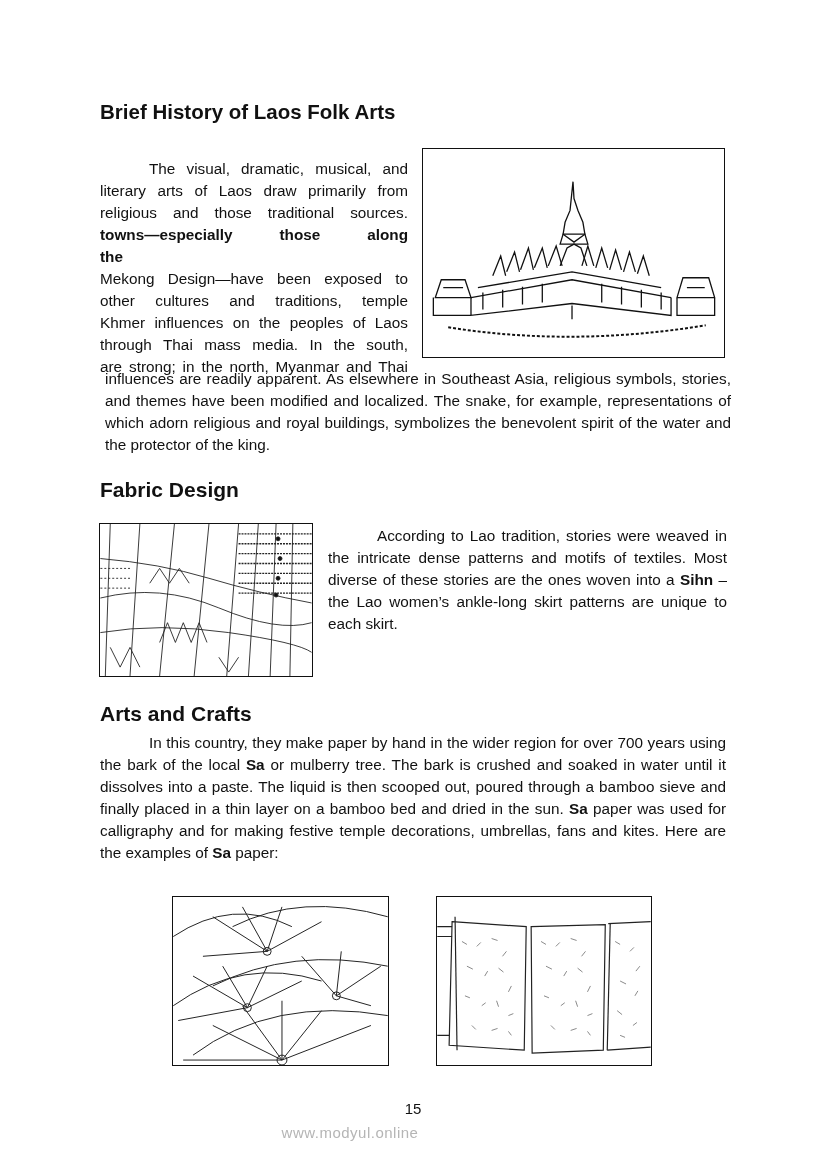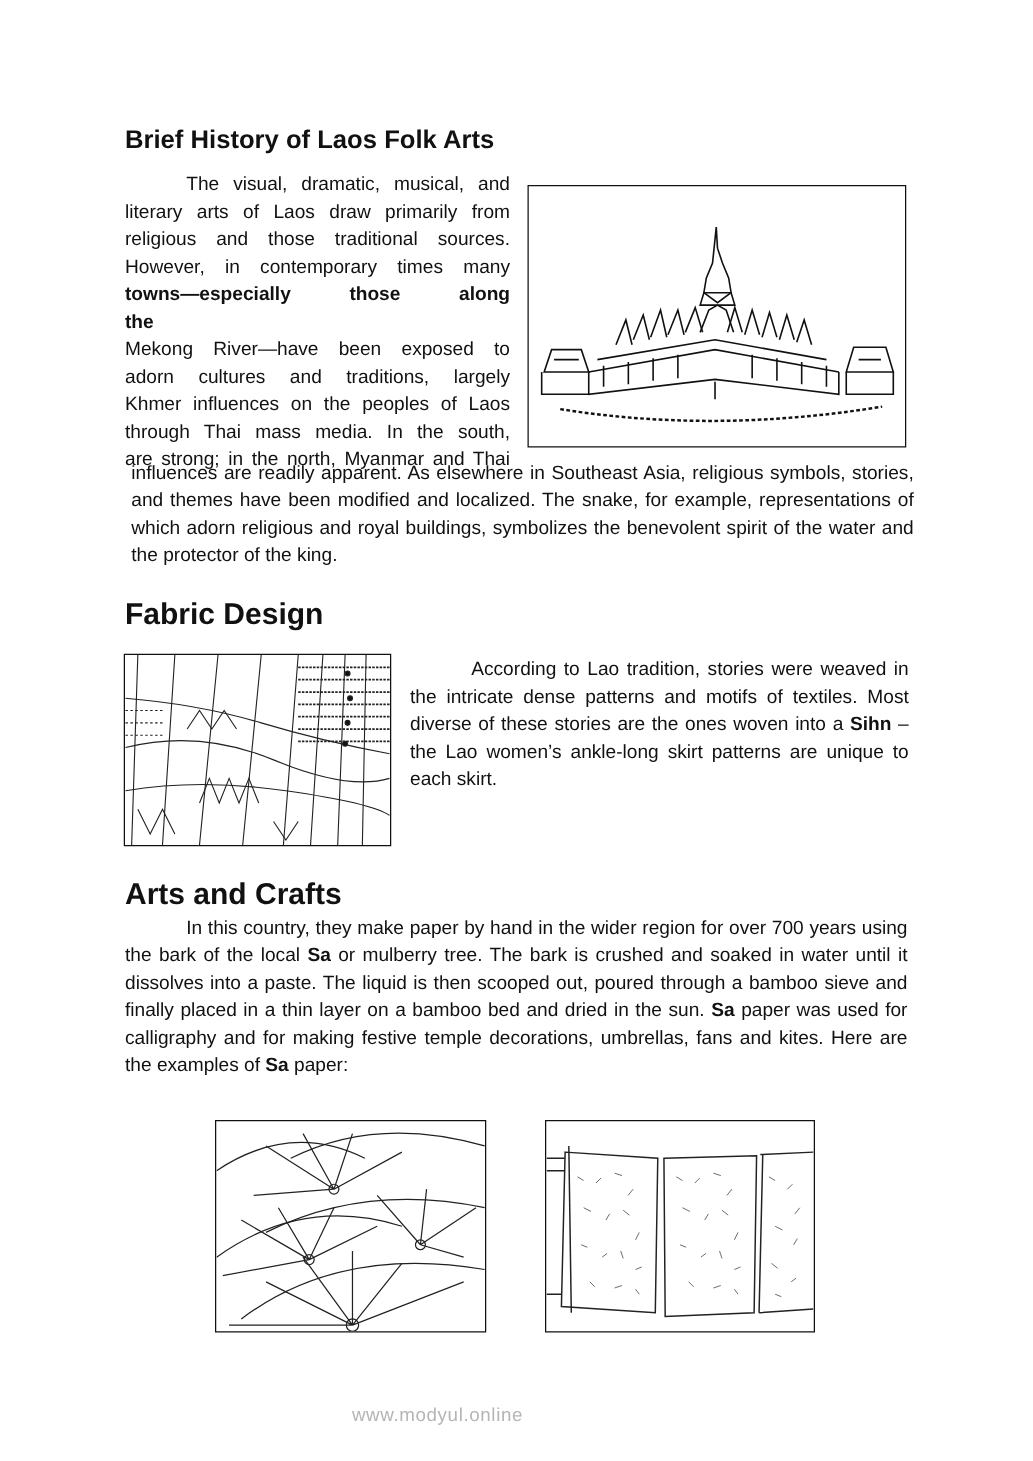--- a/index.html
+++ b/index.html
@@ -6,21 +6,21 @@
   body {
     width: 826px; height: 1169px; position: relative; overflow: hidden;
     font-family: "Liberation Sans", sans-serif; color: #111111;
   }
   .page { position: absolute; left: 0; top: 0; width: 826px; height: 1169px; }
   h1.title {
     position: absolute; left: 100px; top: 100px; margin: 0;
     font-size: 20.5px; font-weight: bold; letter-spacing: 0px;
   }
   h2.section {
-    position: absolute; margin: 0; font-size: 24px; font-weight: bold; left: 100px;
+    position: absolute; margin: 0; font-size: 21px; font-weight: bold; left: 100px;
   }
   .para {
     position: absolute; font-size: 15.3px; line-height: 22px;
     text-align: justify; margin: 0;
   }
   .para .indent { display: inline-block; width: 49px; }
   .figure {
     position: absolute; border: 1.5px solid #111; box-sizing: border-box; background: #fff; overflow: hidden;
   }
   .figure svg { display: block; width: 100%; height: 100%; }
@@ -34,28 +34,27 @@
   }
   b { font-weight: bold; }
 </style>
 </head>
 <body>
 
 <div class="page">
 
   <h1 class="title">Brief History of Laos Folk Arts</h1>
 
-  <div class="para" style="left:100px; top:137px; width:308px; text-align:justify; text-align-last:justify;">
+  <div class="para" style="left:100px; top:158px; width:308px; text-align:justify; text-align-last:justify;">
     <div><span class="indent"></span><span>The visual, dramatic, musical, and</span></div>
     <div>literary arts of Laos draw primarily from</div>
     <div>religious and those traditional sources.</div>
-    <div>However, in contemporary times many</div>
     <div style="word-spacing:38px;font-weight:bold;">towns—especially those along the</div>
-    <div>Mekong River—have been exposed to</div>
-    <div>adorn cultures and traditions, largely</div>
+    <div>Mekong Design—have been exposed to</div>
+    <div>other cultures and traditions, temple</div>
     <div>Khmer influences on the peoples of Laos</div>
     <div>through Thai mass media. In the south,</div>
     <div>are strong; in the north, Myanmar and Thai</div>
   </div>
 
   <div class="figure" style="left:422px; top:148px; width:303px; height:210px;">
     <svg viewBox="0 0 303 210">
       <g fill="none" stroke="#111" stroke-width="1.3">
 
         <path d="M151 33 L152 50 L156 62 L161 74 L163 86 L152 94 L141 86 L143 74 L148 62 Z"></path>
@@ -143,14 +142,15 @@
         <path d="M0 30 L15 30 M0 40 L15 40 M0 140 L12 140"></path>
       </g>
       <g fill="none" stroke="#555" stroke-width="0.7">
         <path d="M25 45 l5 3 M40 50 l4 -4 M55 42 l6 2 M70 55 l-4 5 M30 70 l6 3 M48 80 l3 -5 M62 72 l5 4 M75 90 l-3 6 M28 100 l5 2 M45 110 l4 -3 M60 105 l2 6 M72 120 l5 -2 M35 130 l4 4 M55 135 l6 -2 M75 140 l-3 -4"></path>
         <path d="M105 45 l5 3 M120 50 l4 -4 M135 42 l6 2 M150 55 l-4 5 M110 70 l6 3 M128 80 l3 -5 M142 72 l5 4 M155 90 l-3 6 M108 100 l5 2 M125 110 l4 -3 M140 105 l2 6 M152 120 l5 -2 M115 130 l4 4 M135 135 l6 -2 M155 140 l-3 -4"></path>
         <path d="M180 45 l5 3 M195 55 l4 -4 M205 70 l-4 5 M185 85 l6 3 M200 100 l3 -5 M182 115 l5 4 M198 130 l4 -3 M185 140 l5 2"></path>
       </g>
     </svg>
   </div>
 
+  <div class="page-number">15</div>
   <div class="watermark">www.modyul.online</div>
 </div>
 
 </body></html>

